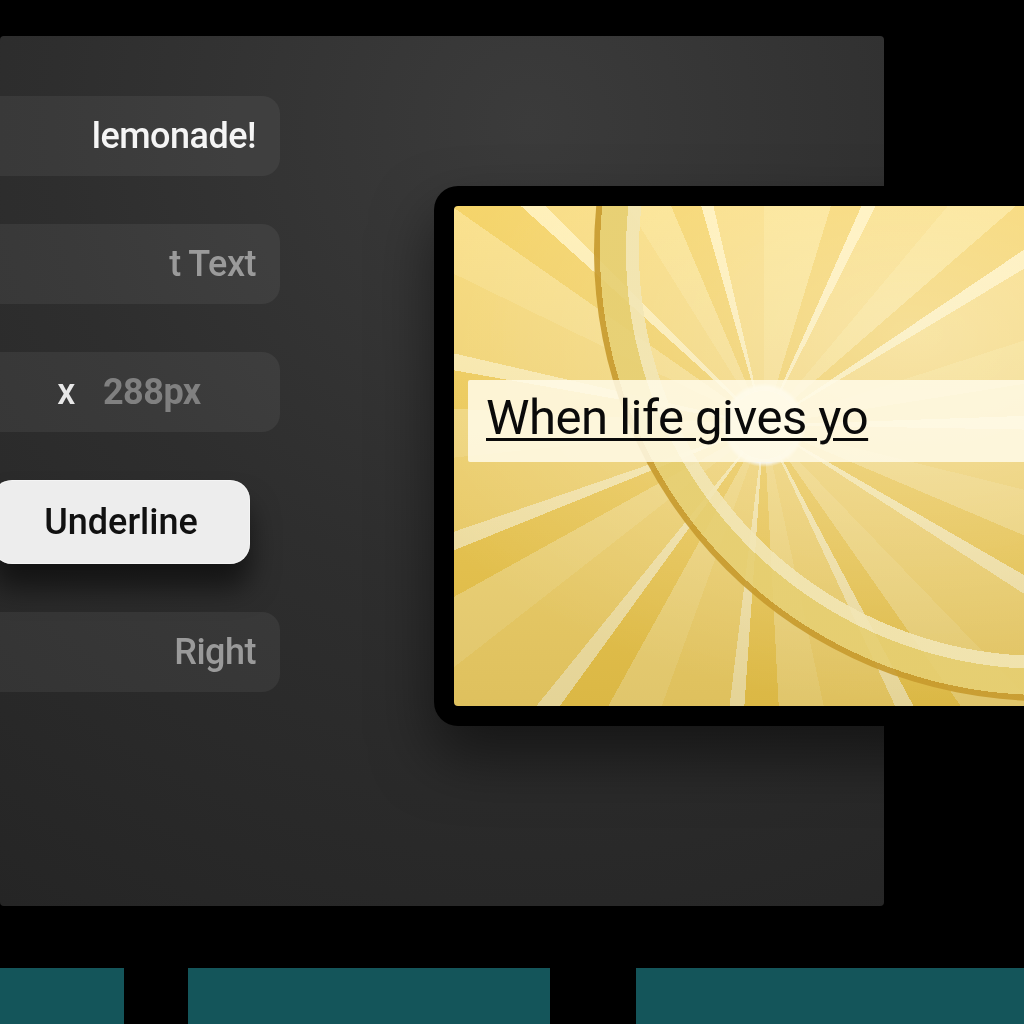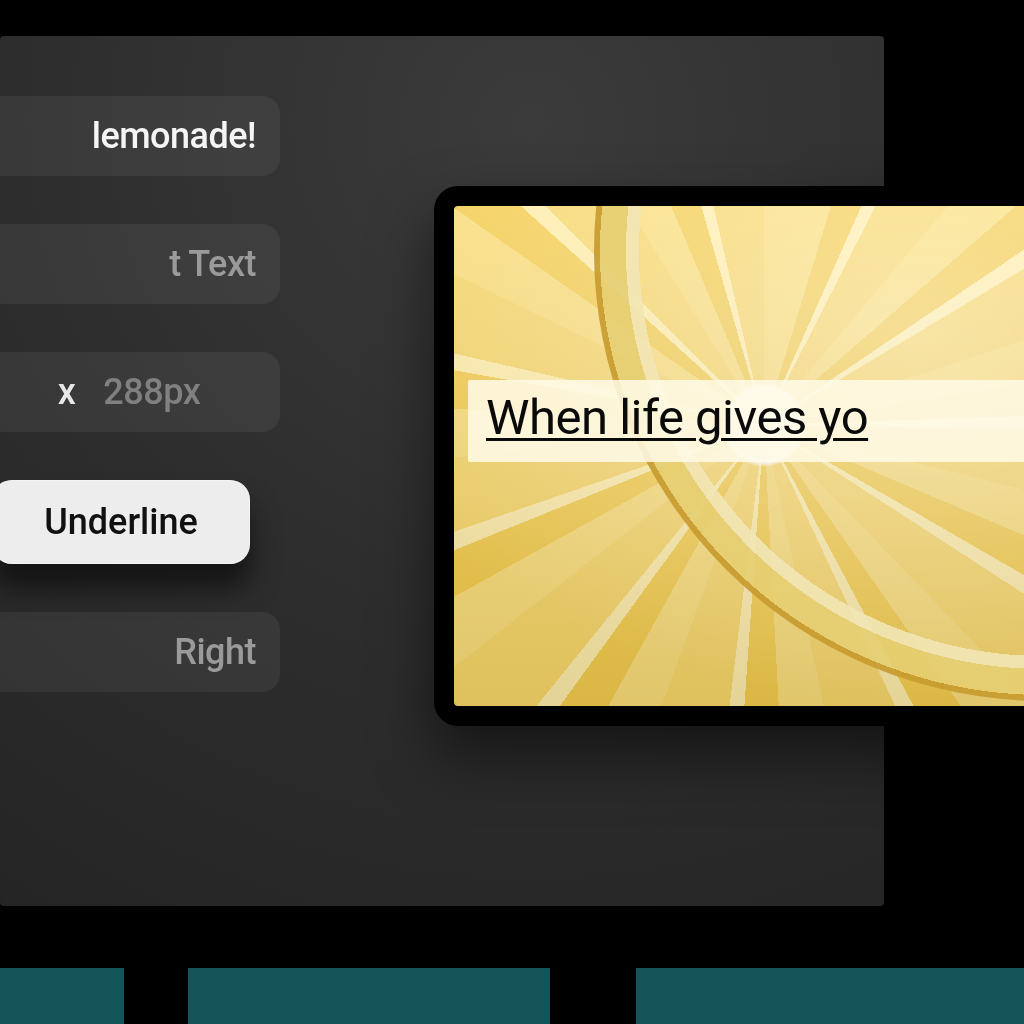--- a/index.html
+++ b/index.html
@@ -52,21 +52,21 @@
 
   .pill.bright { color: #f5f5f5; }
 
   .pill.size-pill {
     justify-content: center;
     gap: 28px;
     padding: 0 16px 0 24px;
     color: #8d8d8d;
   }
   .pill.size-pill .sz-a { color: #e8e8e8; }
-  .pill.size-pill .sz-b { color: #808080; }
+  .pill.size-pill .sz-b { color: #808080; font-weight: bold; }
 
   .underline-btn {
     height: 84px;
     border-radius: 20px;
     background: #ededed;
     color: #111;
     font-size: 36px;
     font-weight: 500;
     display: flex;
     align-items: center;

